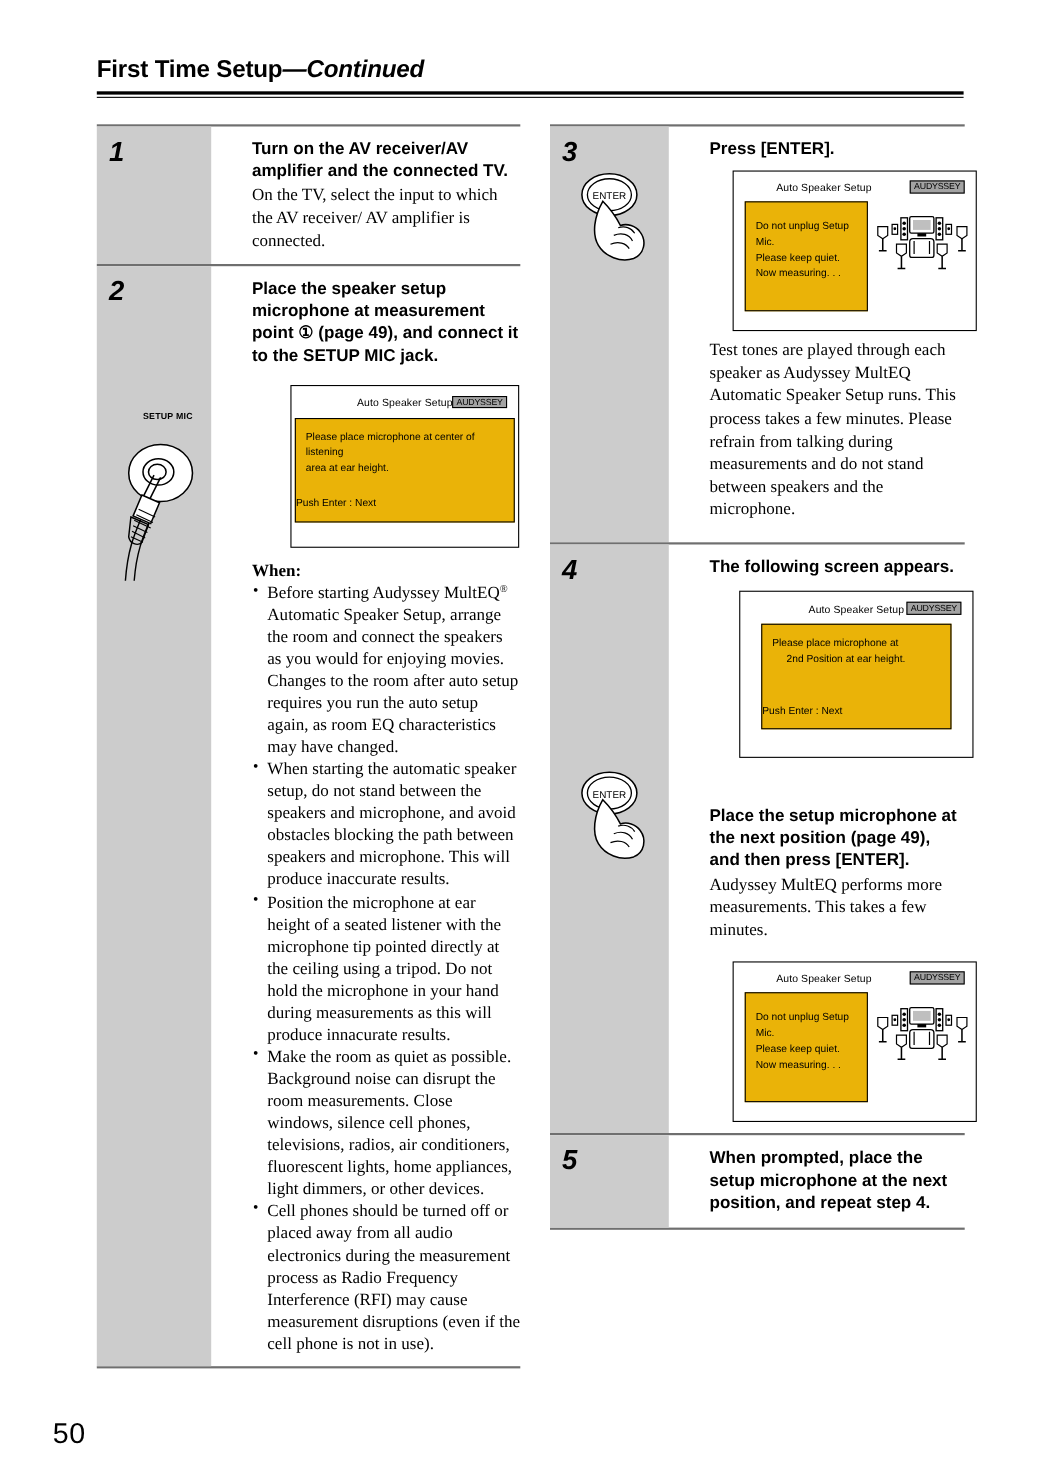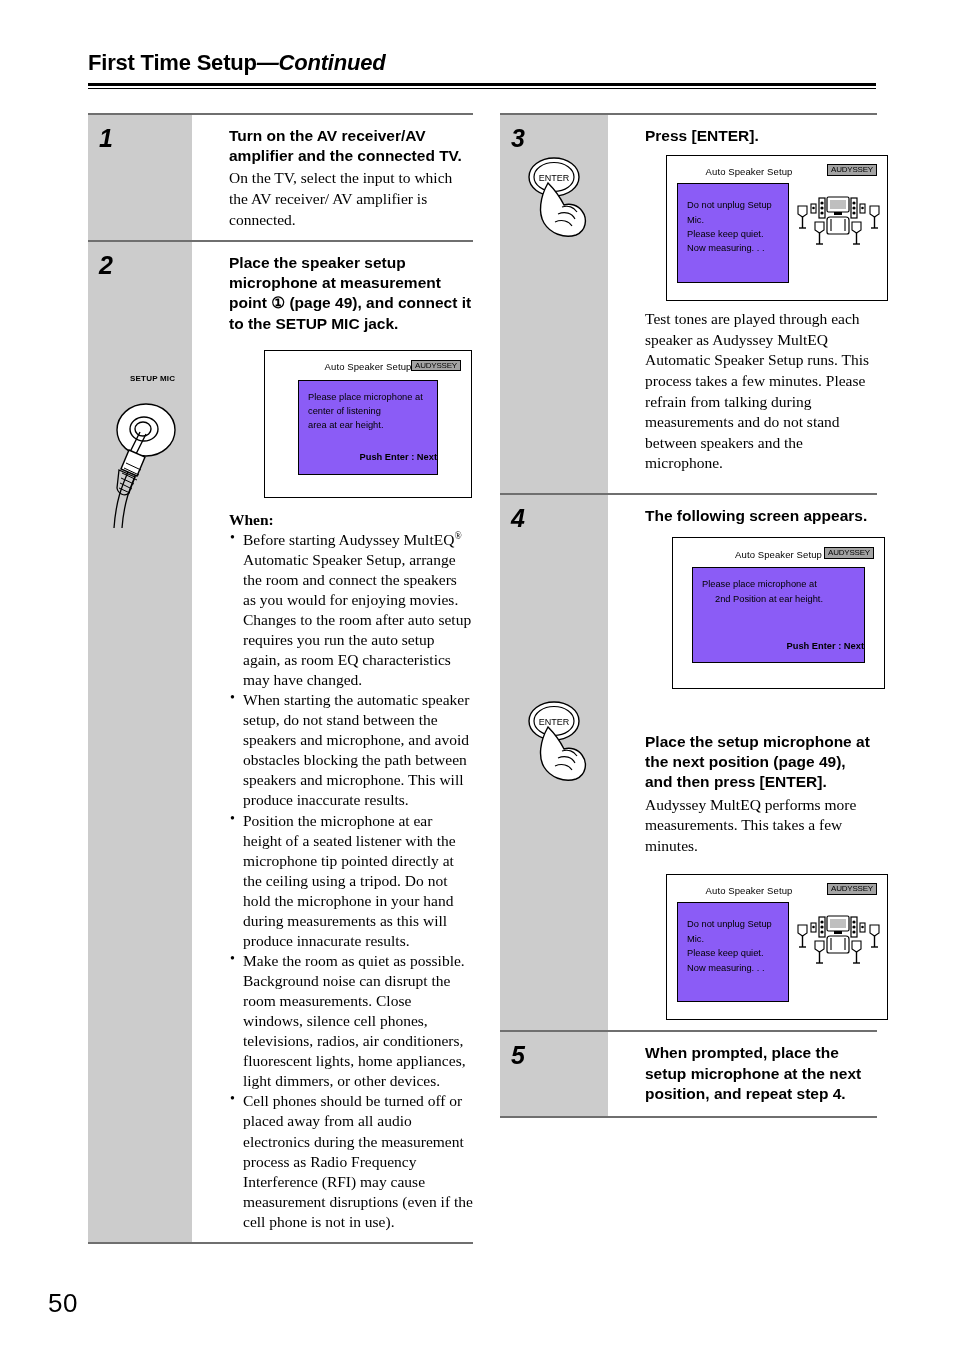--- a/index.html
+++ b/index.html
@@ -150,39 +150,38 @@
     top: 3px;
     border: 1.2px solid #000;
     padding: 1px 3px 0px 3px;
     font-family: "Liberation Sans", sans-serif;
     font-size: 8px;
     letter-spacing: -0.2px;
     background: #a3a3a3;
     line-height: 1.05;
   }
   .osd-panel {
-    background: #8b5cf6;
+    background: #eab308;
     border: 1.2px solid #000;
     box-sizing: border-box;
     position: relative;
     font-family: "Liberation Sans", sans-serif;
     font-size: 9.3px;
     line-height: 1.55;
     color: #000;
   }
   .osd-panel .lines { padding: 9px 9px 0 9px; }
   .osd-panel .indent1 { padding-left: 13px; }
   .osd-footer {
     position: absolute;
     left: 0; right: 0;
     bottom: 9px;
-    text-align: right;
+    text-align: left;
     font-family: "Liberation Sans", sans-serif;
     font-size: 9.3px;
-    font-weight: bold;
   }
 
   
   .room-diagram { position: absolute; }
 
   
   .enter-art { position: absolute; }
 
   
   .mic-art { position: absolute; }
@@ -257,21 +256,21 @@
     </div>
 
     <div class="step-body">
       <p class="step-head">Place the speaker setup microphone at measurement point ① (page 49), and connect it to the SETUP MIC jack.</p>
 
       <div class="osd-frame" style="width:208px; height:148px; margin:16px 0 0 35px;">
         <div class="osd-titlerow" style="margin-top:6px;">
           <span class="osd-title">Auto Speaker Setup</span>
           <span class="audyssey-badge">AUDYSSEY</span>
         </div>
-        <div class="osd-panel" style="width:140px; height:95px; margin:3px auto 0 auto;">
+        <div class="osd-panel" style="width:200px; height:95px; margin:3px auto 0 auto;">
           <div class="lines">
             <div>Please place microphone at center of listening</div>
             <div>area at ear height.</div>
           </div>
           <div class="osd-footer">Push Enter : Next</div>
         </div>
       </div>
 
       <div class="notes-wrap">
         <div class="notes-title">When:</div>

